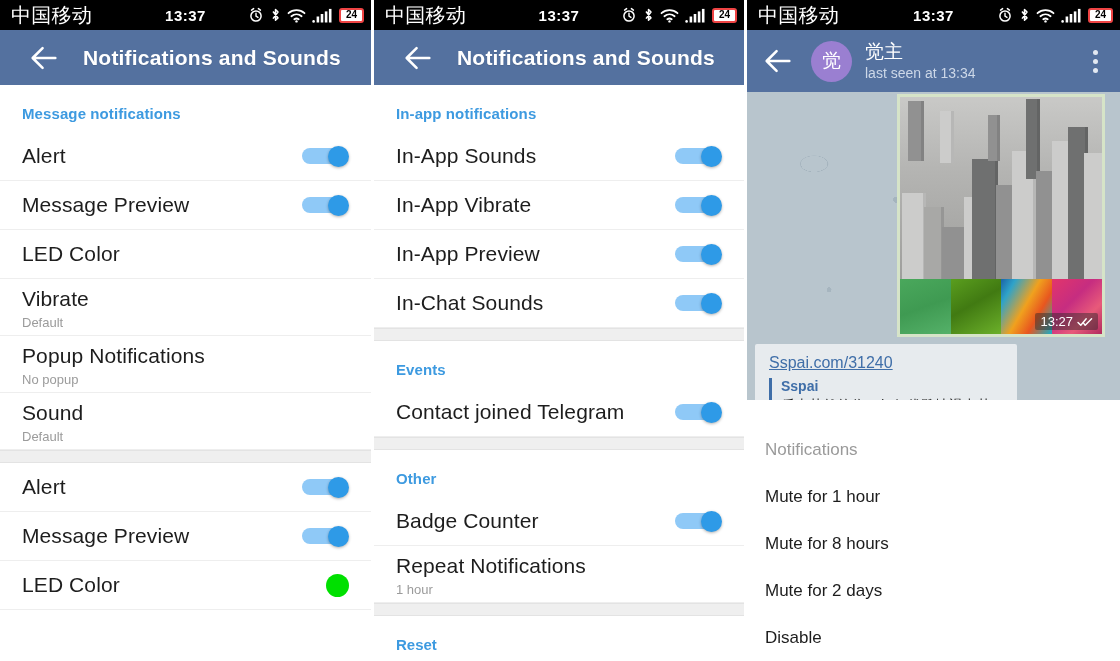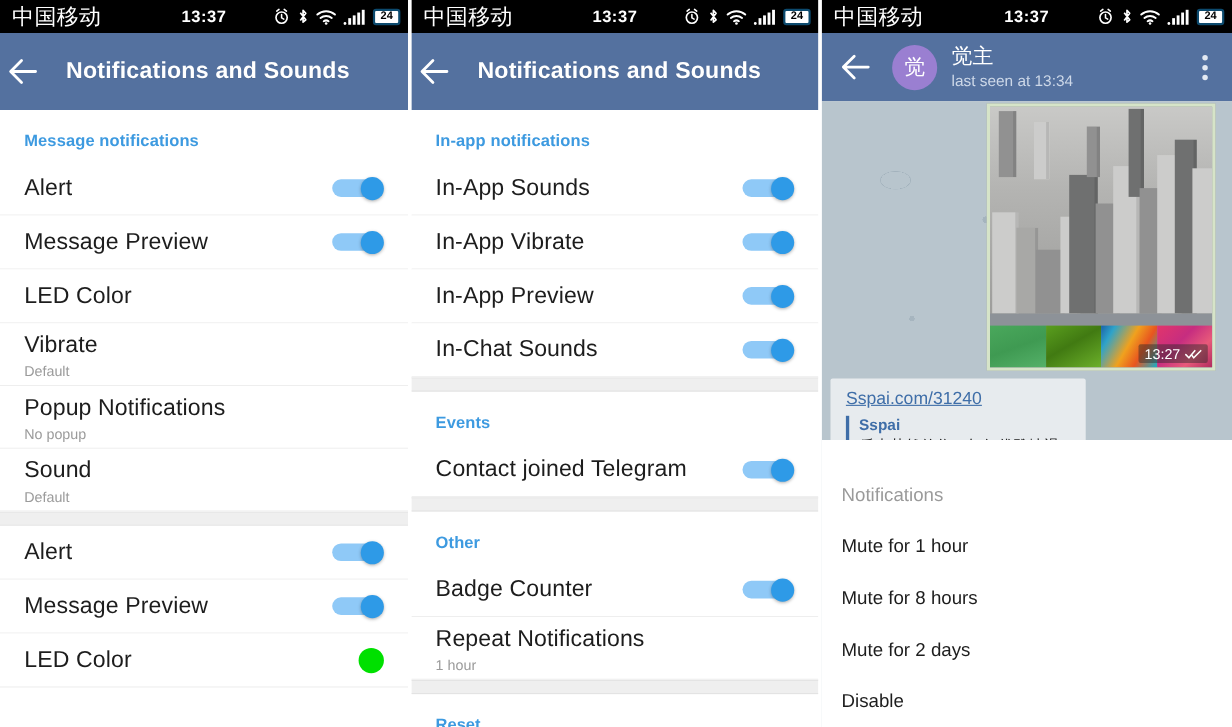--- a/index.html
+++ b/index.html
@@ -23,30 +23,30 @@
     padding: 0 7px 0 11px;
   }
   .sb-carrier { font-size: 20px; letter-spacing: .3px; font-family: "DejaVu Sans", sans-serif; }
   .sb-clock {
     position: absolute; left: 0; right: 0; text-align: center;
     font-size: 15px; font-weight: bold; letter-spacing: .5px;
   }
   .sb-icons { margin-left: auto; display: flex; align-items: center; gap: 6px; z-index: 2; }
   .ic { display: block; }
   .battery {
-    border: 2px solid #0c4a6e; border-radius: 3px; height: 15px; min-width: 25px;
+    border: 2px solid #ef4444; border-radius: 3px; height: 15px; min-width: 25px;
     font-size: 10px; font-weight: bold; color: #000; background: #fff;
     display: flex; align-items: center; justify-content: center;
     padding: 0 2px; line-height: 1;
   }
 
   
   .appbar {
-    height: 70px; background: #54719f; display: flex; align-items: center;
-    padding-left: 4px; color: #ffffff;
+    height: 55px; background: #54719f; display: flex; align-items: center;
+    padding-left: 27px; color: #ffffff;
   }
   .appbar .back { width: 34px; height: 34px; flex: 0 0 34px; cursor: pointer; }
   .appbar .title {
     font-size: 21px; font-weight: bold; margin-left: 22px; letter-spacing: .2px;
     text-shadow: 0 1px 1px rgba(0,0,0,.10);
   }
 
   
   .appbar.chat { padding-left: 14px; padding-right: 10px; height: 62px; }
   .avatar {
@@ -120,33 +120,33 @@
   .city {
     position: absolute; left: 0; top: 0; right: 0; height: 188px;
     background:
       linear-gradient(180deg, #c9c9c7 0%, #b4b4b2 40%, #9d9d9b 100%);
     overflow: hidden;
   }
   .bld { position: absolute; background: #a8a8a6; box-shadow: inset -3px 0 0 rgba(0,0,0,.10); }
   .bld.d { background: #6f7070; }
   .bld.l { background: #cccccb; }
   .bld.m { background: #919191; }
-  .thumbs { position: absolute; left: 0; right: 0; bottom: 0; height: 38px; display: flex; }
+  .thumbs { position: absolute; left: 0; right: 0; bottom: 0; height: 55px; display: flex; }
   .th { flex: 1; position: relative; }
   .th1 { background: linear-gradient(160deg, #4aa85c 0%, #3f9a52 50%, #55b169 100%); }
   .th2 { background: linear-gradient(150deg, #5a9e1e 0%, #417a12 45%, #6cb02a 100%); }
   .th3 { background: linear-gradient(120deg, #1a63a8 0%, #2fa3c9 18%, #f0a11e 48%, #e8561f 70%, #15b0c8 100%); }
   .th4 { background: linear-gradient(135deg, #e2356b 0%, #c62d80 40%, #e85a7a 70%, #b02a5e 100%); }
   .time-badge {
     position: absolute; right: 4px; bottom: 4px;
     background: rgba(40,40,40,.45); color: #ffffff; font-size: 13px;
     padding: 1px 5px; border-radius: 2px; display: flex; align-items: center; gap: 4px;
   }
   .link-card {
-    position: absolute; left: 8px; top: 252px; width: 232px;
+    position: absolute; left: 8px; top: 252px; width: 262px;
     background: #e7ebee; border-radius: 2px; padding: 10px 14px 0 14px; overflow: hidden; height: 58px;
   }
   .link-url { font-size: 16px; color: #3f6ea8; text-decoration: underline; }
   .link-inner { border-left: 3px solid #3f6ea8; padding-left: 9px; margin-top: 6px; }
   .link-site { font-size: 14px; color: #3f6ea8; font-weight: bold; }
   .link-desc { font-size: 14px; color: #222; margin-top: 3px; font-family: "DejaVu Sans", sans-serif; }
 
   
   .sheet {
     position: absolute; left: 0; right: 0; bottom: 0; top: 308px;

